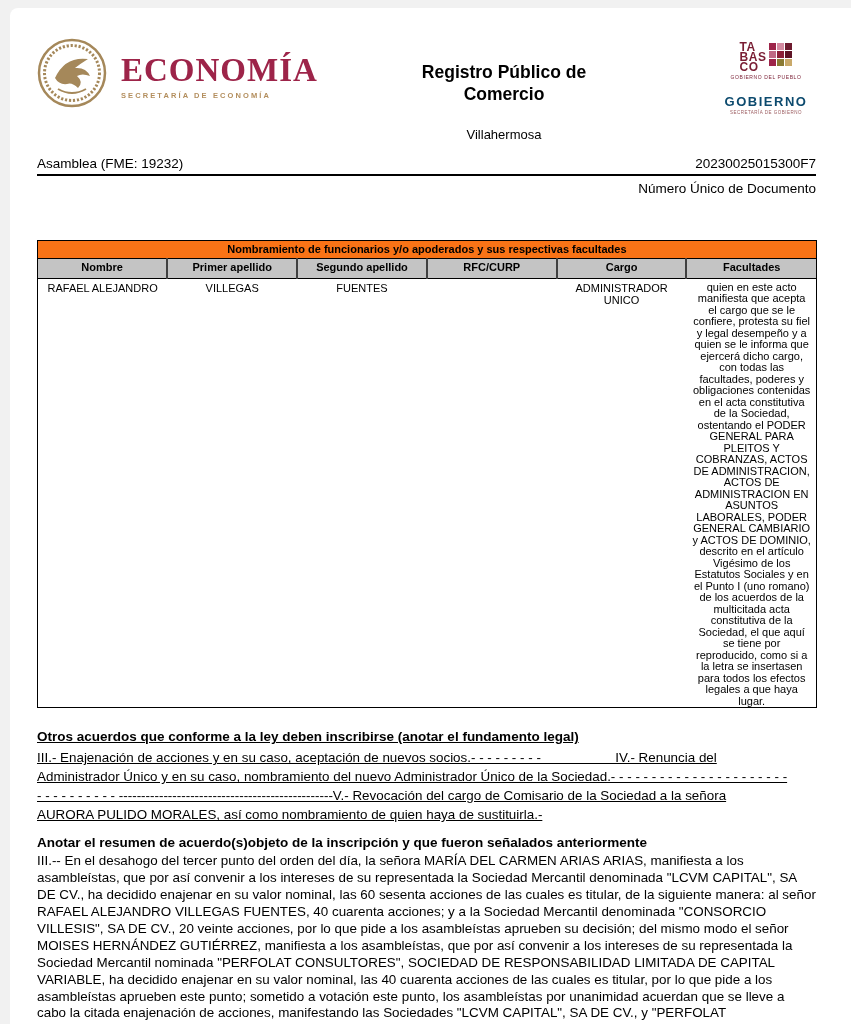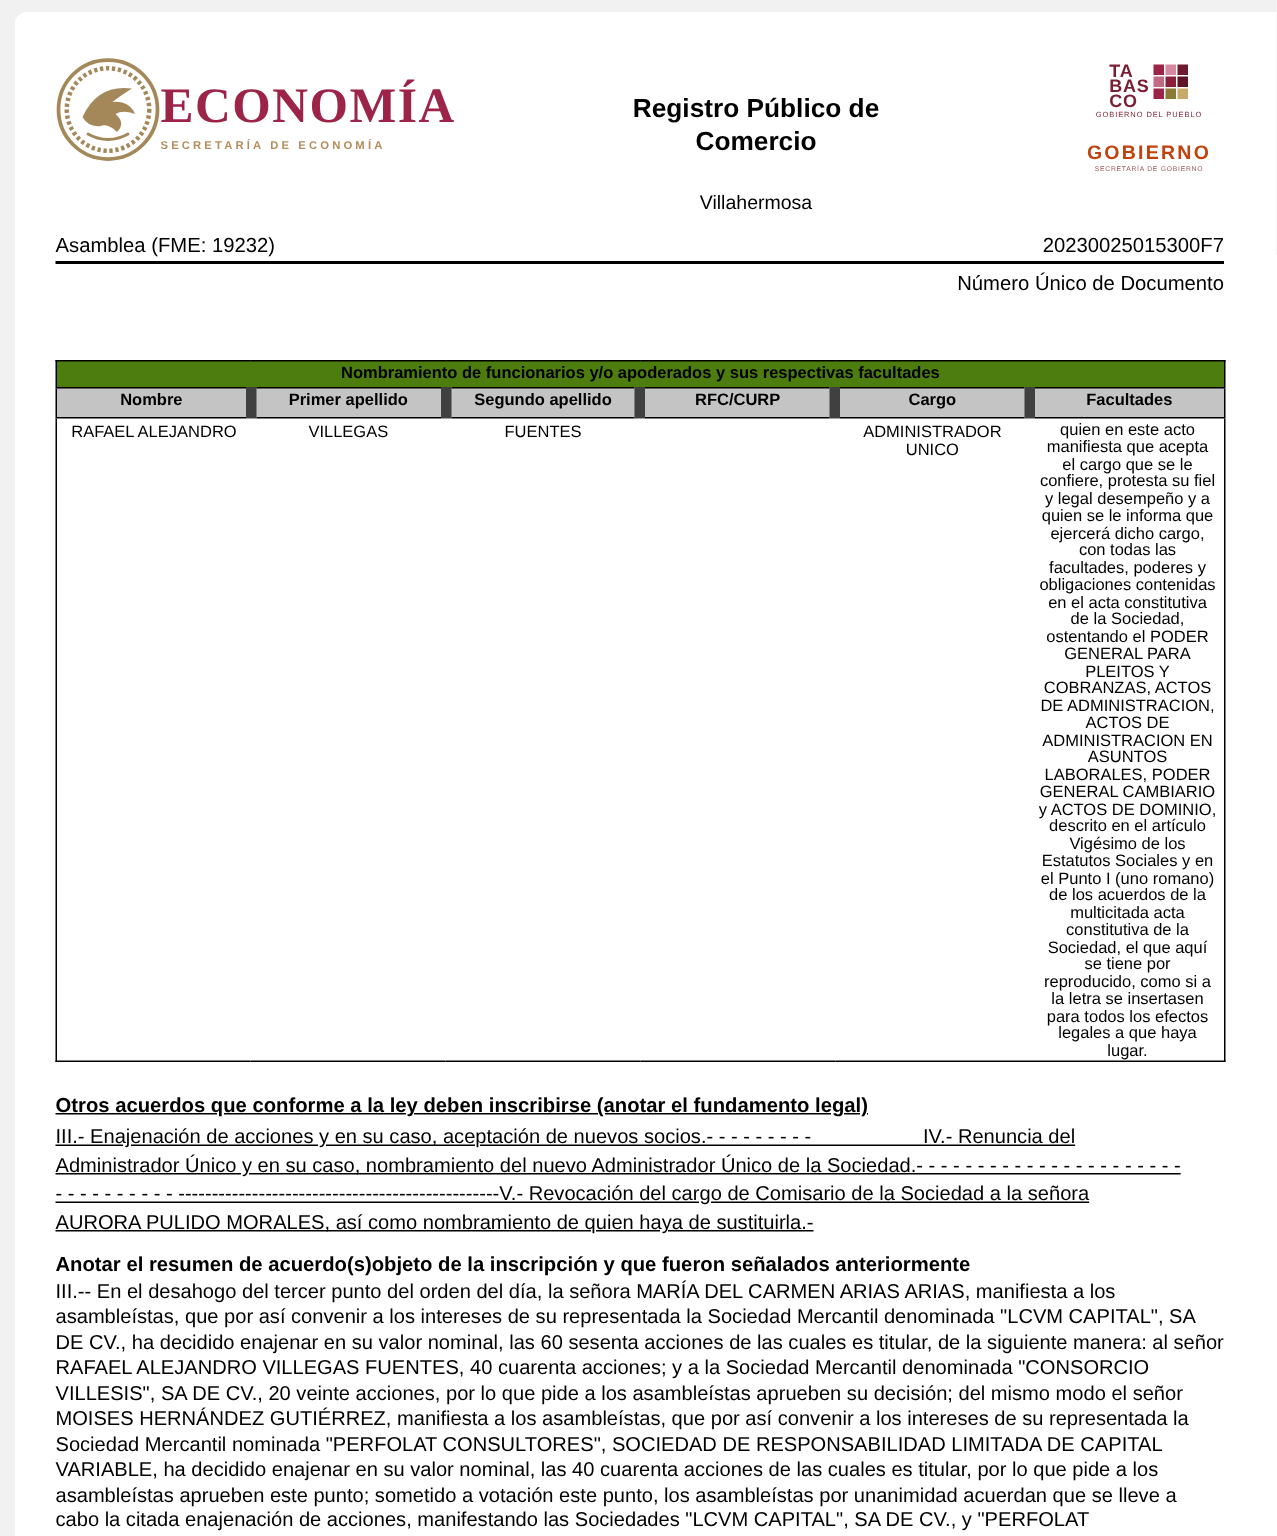--- a/index.html
+++ b/index.html
@@ -2,48 +2,48 @@
 <html><head>
 <meta charset="utf-8">
 <style>
   * { margin:0; padding:0; box-sizing:border-box; }
   html,body { width:851px; height:1024px; background:#f1f1f1; font-family:"Liberation Sans", sans-serif; color:#000; }
   .page { position:relative; margin:8px 0 0 10px; width:841px; height:1016px; background:#fff; border-top-left-radius:8px; overflow:hidden; }
   .inner { padding:30px 35px 0 27px; }
 
   
   .doc-header { display:flex; align-items:flex-start; }
-  .brand-left { display:flex; align-items:center; gap:0; width:255px; flex:none; }
+  .brand-left { display:flex; align-items:center; gap:14px; width:255px; flex:none; }
   .seal { flex:none; }
   .brand-text { padding-top:4px; }
   .economia { font-family:"Liberation Serif", serif; font-weight:bold; font-size:33px; letter-spacing:1px; color:#9D2449; line-height:1; }
   .economia-sub { font-size:7.5px; font-weight:bold; letter-spacing:2.1px; color:#B38E5D; margin-top:4px; }
   .title-zone { flex:1; text-align:center; padding-top:8px; }
   .doc-title { font-size:17.5px; font-weight:bold; line-height:1.25; max-width:230px; margin:16px auto; }
   .office { font-size:13px; margin-top:21px; }
   .brand-right { width:100px; flex:none; padding-top:4px; text-align:center; }
   .tab-top { display:flex; justify-content:center; gap:3px; }
   .tab-words { text-align:left; font-weight:bold; font-size:12px; line-height:10px; letter-spacing:.5px; color:#7A1E34; }
   .mosaic { display:grid; grid-template-columns:repeat(3,7px); grid-auto-rows:7px; gap:1px; padding-top:1px; }
   .mosaic i { display:block; }
   .tab-caption { font-size:5px; color:#7A1E34; letter-spacing:.6px; margin-top:2px; }
-  .gobierno { font-size:13px; font-weight:bold; letter-spacing:1.5px; color:#c2410c; margin-top:14px;text-align:center; }
+  .gobierno { font-size:13px; font-weight:bold; letter-spacing:1.5px; color:#0c4a6e; margin-top:14px;text-align:center; }
   .gobierno-caption { font-size:4.5px; color:#9a5a5e; letter-spacing:.5px; margin-top:1px; }
 
   
   .doc-meta { display:flex; justify-content:space-between; font-size:13.5px; margin-top:14px; }
   .meta-rule { border:none; border-top:2.5px solid #000; margin:3px 0 5px 0; }
   .meta-sub { text-align:right; font-size:13.5px; }
 
   
   table { width:779px; margin-top:44px; border-collapse:collapse; table-layout:fixed; border:1.5px solid #000; }
   col { width:129.8px; }
-  .table-title { background:#4d7c0f; font-size:11px; font-weight:bold; text-align:center; padding:2px 0 3px; border-bottom:1px solid #000; }
+  .table-title { background:#f97316; font-size:11px; font-weight:bold; text-align:center; padding:2px 0 3px; border-bottom:1px solid #000; }
   .cols th { background:#C4C4C4; font-size:11px; font-weight:bold; text-align:center; padding:2px 0 5px; border-bottom:1.5px solid #000; }
-  .cols th + th { border-left:7px solid #404040; }
+  .cols th + th { border-left:2px solid #404040; }
   .data-row td { vertical-align:top; height:346px; font-size:11px; padding:3px 4px 0 4px;text-align:center; }
   .facultades { font-size:10px; line-height:11.5px; padding:3px 5px 0 6px !important; }
 
   
   .section-1 h2, .section-2 h2 { font-size:13.5px; font-weight:bold; }
   .section-1 { margin-top:21px;text-decoration:underline; }
   .section-1 p { white-space:pre-wrap; font-size:13.4px; line-height:19px; margin-top:4px; }
   .section-2 { margin-top:11px; }
   .section-2 p { font-size:13.4px; line-height:16.9px; margin-top:3px; }
 </style>

